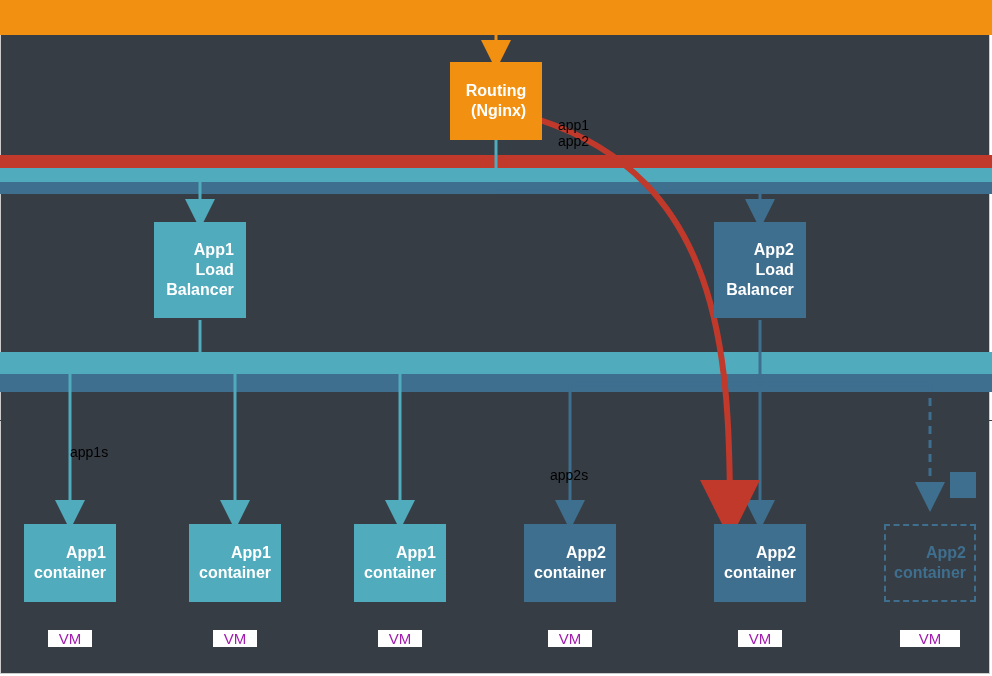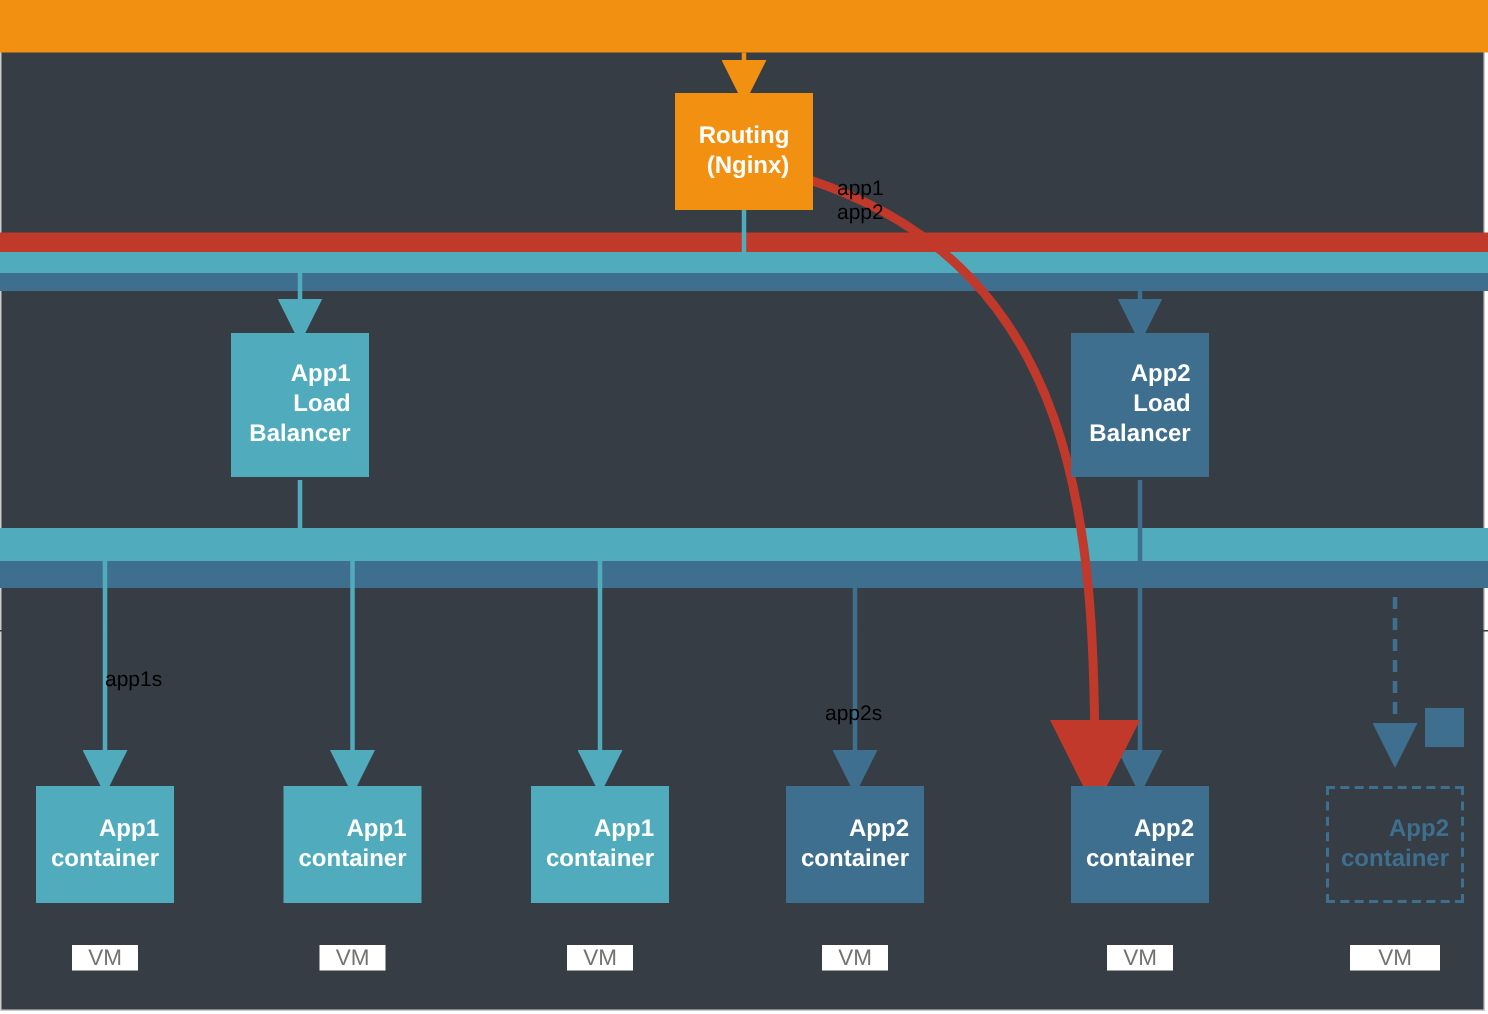--- a/index.html
+++ b/index.html
@@ -52,21 +52,21 @@
   }
   .orange { background: #f29111; }
   .teal   { background: #50abbd; }
   .blue   { background: #3f6f8f; }
   .dashed-box {
     border: 2px dashed #3f6f8f;
     background: transparent;
   }
   .vm-label {
     position: absolute;
-    color: #737373;
+    color: #a21caf;
     background: #fff;
     font-size: 15px;
     text-align: center;
   }
   .small-label {
     position: absolute;
     font-size: 14px;
     color: #000;
     font-weight: 400;
     text-align: left;

